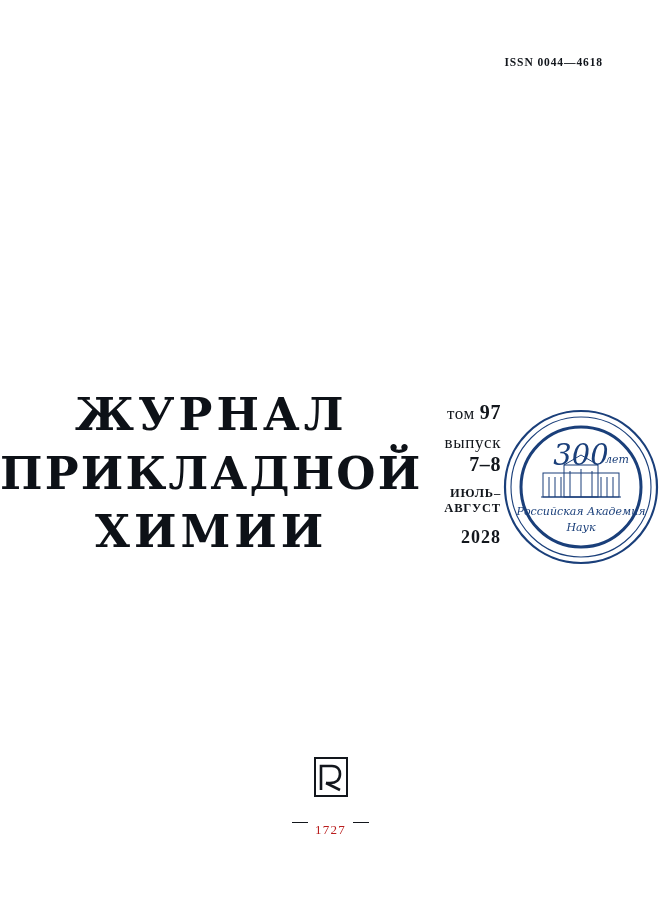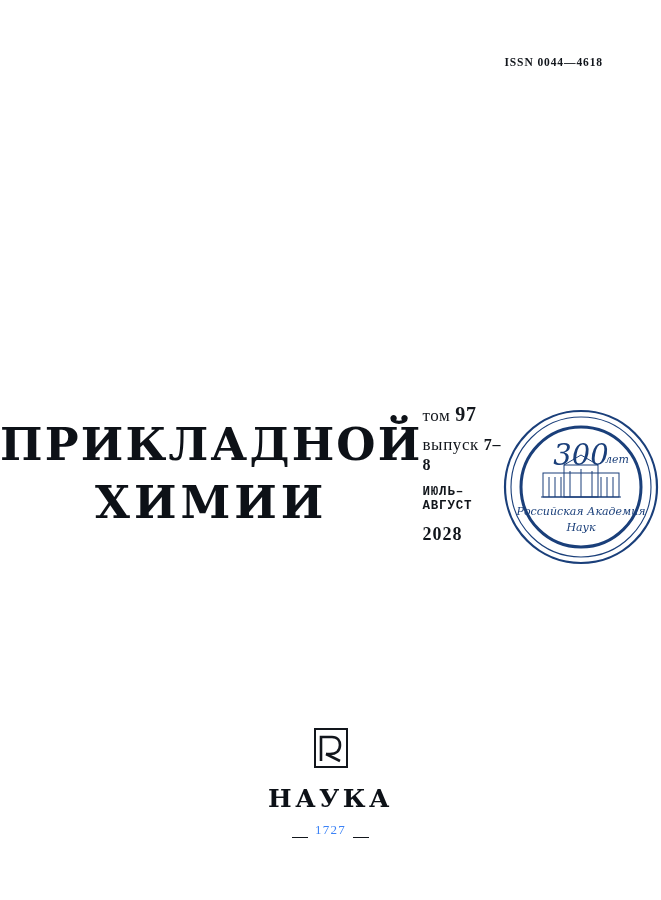--- a/index.html
+++ b/index.html
@@ -57,39 +57,39 @@
     display: block;
     font-size: 45px;
     letter-spacing: 3.2px;
   }
   .title-line.l1 { font-size: 45px; letter-spacing: 4px; }
   .title-line.l2 { font-size: 45px; letter-spacing: 2.2px; }
   .title-line.l3 { font-size: 45px; letter-spacing: 4px; }
 
   .issue-block {
     margin-top: 48px;
-    text-align: left;
+    text-align: right;
     color: #12161c;
   }
   .vol {
     font-family: "Liberation Serif", serif;
     font-size: 17px;
     letter-spacing: 0.6px;
     margin-bottom: 9px;
   }
   .vol b { font-size: 20px; }
   .num {
     font-family: "Liberation Serif", serif;
     font-size: 17px;
     letter-spacing: 0.6px;
     margin-bottom: 10px;
   }
-  .num b { font-size: 16px; }
+  .num b { font-size: 20px; }
   .months {
-    font-family: Liberation Mono, monospace;
+    font-family: Liberation Serif, serif;
     font-weight: bold;
     font-size: 12.5px;
     letter-spacing: 0.8px;
     margin-bottom: 11px;
   }
   .year {
     font-family: "Liberation Serif", serif;
     font-weight: bold;
     font-size: 18px;
     letter-spacing: 1px;
@@ -122,41 +122,42 @@
     font-weight: bold;
     font-size: 25px;
     letter-spacing: 3.5px;
     color: #0d1117;
   }
   .pub-year {
     margin-top: 9px;
     font-family: "Liberation Serif", serif;
     font-size: 13px;
     letter-spacing: 1.2px;
-    color: #3b82f6;
+    color: #b91c1c;
     display: flex;
-    align-items: flex-end;
+    align-items: flex-start;
     gap: 7px;
   }
   .dash {
     display: inline-block;
     width: 16px;
     height: 1px;
     background: #12161c;
   }
 </style>
 </head>
 <body>
 
 <div class="page">
 
   <div class="issn">ISSN 0044—4618</div>
 
 
   <div class="title">
+    <span class="title-line l1">ЖУРНАЛ</span>
     <span class="title-line l2">ПРИКЛАДНОЙ</span>
     <span class="title-line l3">ХИМИИ</span>
   </div>
 
   <div class="issue-block">
     <div class="vol">
       <span>том</span>
       <b>97</b>
     </div>
     <div class="num">
@@ -195,21 +196,20 @@
   </div>
 
   <div class="publisher">
     <div class="pub-mark">
       <svg width="34" height="40" viewBox="0 0 34 40" aria-hidden="true">
         <rect x="1" y="1" width="32" height="38" fill="none" stroke="#12161c" stroke-width="2"></rect>
         <path d="M7 33 L7 9 L18 9 C24 9 26 13 26 17 C26 23 22 26 16 26 L12 26" fill="none" stroke="#12161c" stroke-width="2.6"></path>
         <path d="M12 26 L26 33" fill="none" stroke="#12161c" stroke-width="2.6"></path>
       </svg>
     </div>
-    <div class="pub-name">НАУКА</div>
     <div class="pub-year">
       <span class="dash"></span>
       <span>1727</span>
       <span class="dash"></span>
     </div>
   </div>
 
 </div>
 
 </body></html>

